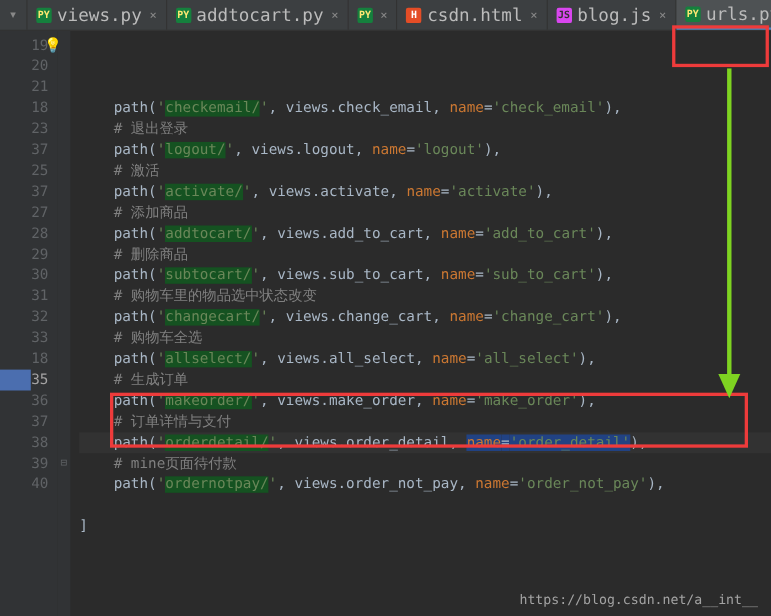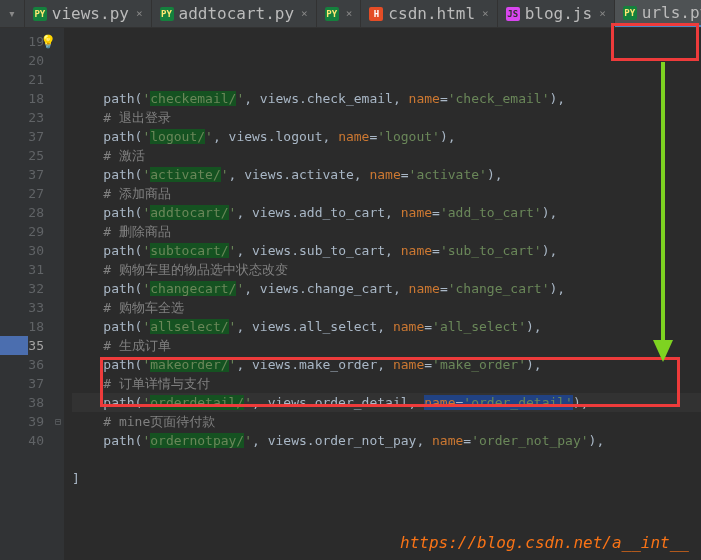--- a/index.html
+++ b/index.html
@@ -26,21 +26,21 @@
 .s{color:#6a8759}
 .k{color:#cc7832}
 .n{color:#a9b7c6}
 .c{color:#808080}
 .hl-bg{background:#214283}
 .sel-bg{background:#155221}
 .caret-line{background:#323232}
 .red-box-tab{position:absolute;border:3px solid #ee3b3b;top:23px;right:2px;width:88px;height:38px;pointer-events:none}
 .red-box-code{position:absolute;border:3px solid #ee3b3b;left:100px;top:357px;width:580px;height:50px;pointer-events:none}
 .arrow{position:absolute;left:648px;top:62px;pointer-events:none}
-.watermark{position:absolute;right:12px;bottom:8px;color:#f97316;font-size:16px;font-style:italic}
+.watermark{position:absolute;right:12px;bottom:8px;color:#a3a3a3;font-size:12px;}
 .hl-line-bg{position:absolute;left:0;top:308px;width:28px;height:19px;background:#4b6eaf}
 </style>
 </head>
 <body>
 
 <div class="tabs">
   <div class="tab first-slot">
       <span style="color:#888">▾</span>
     </div>
   <div id="tabs-mount" style="display: contents;"><div class="tab">

